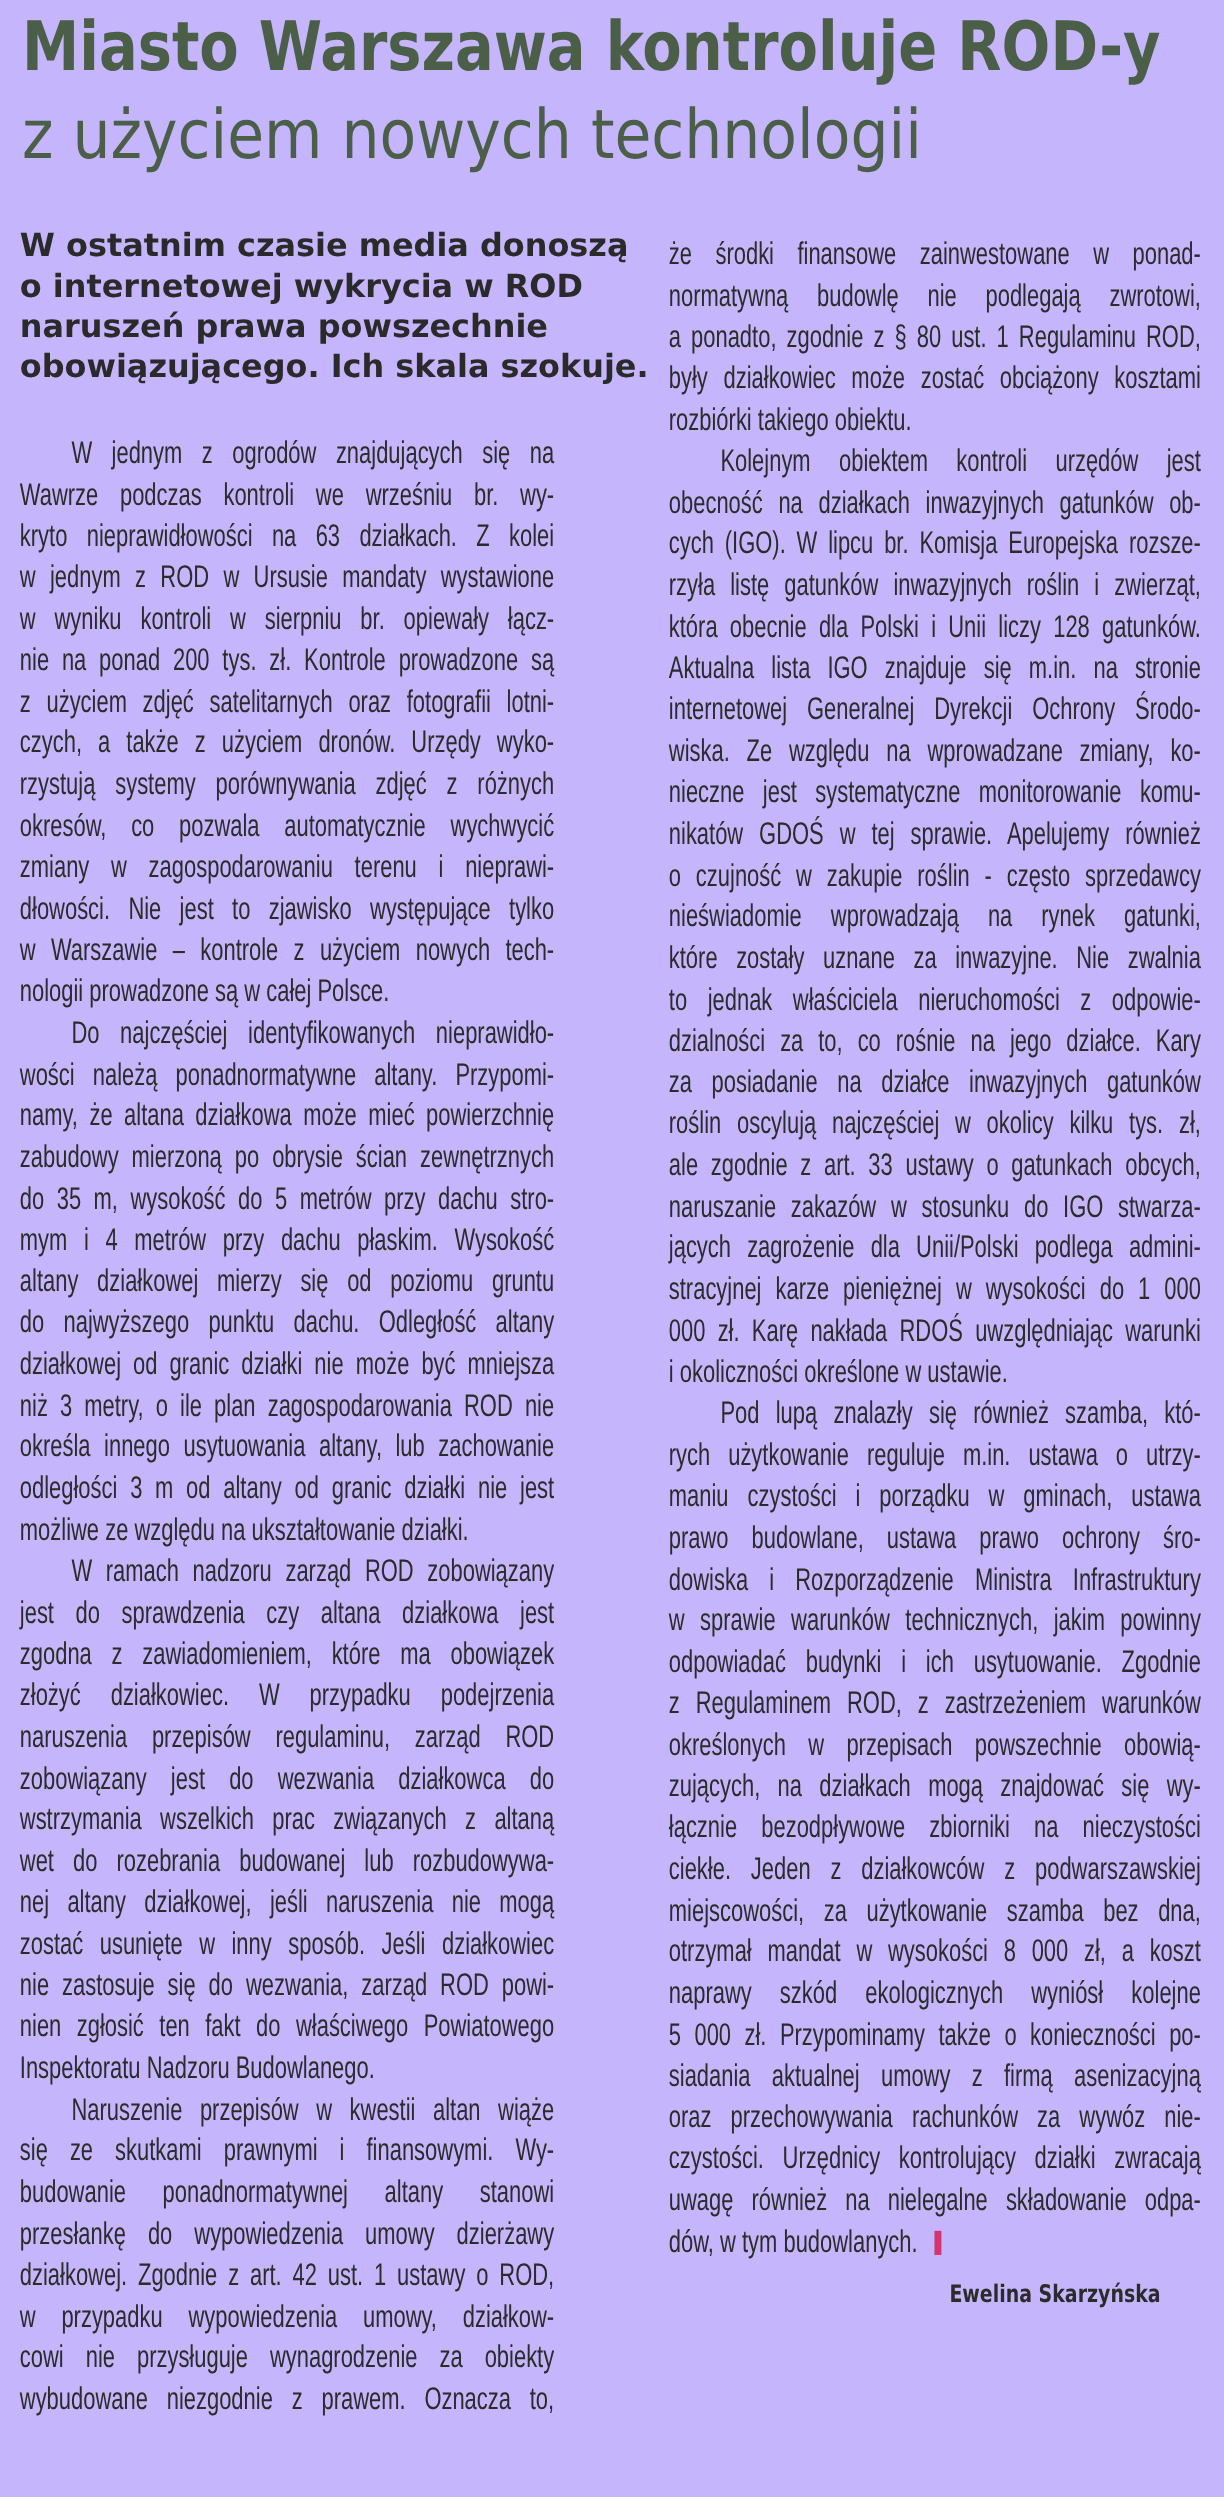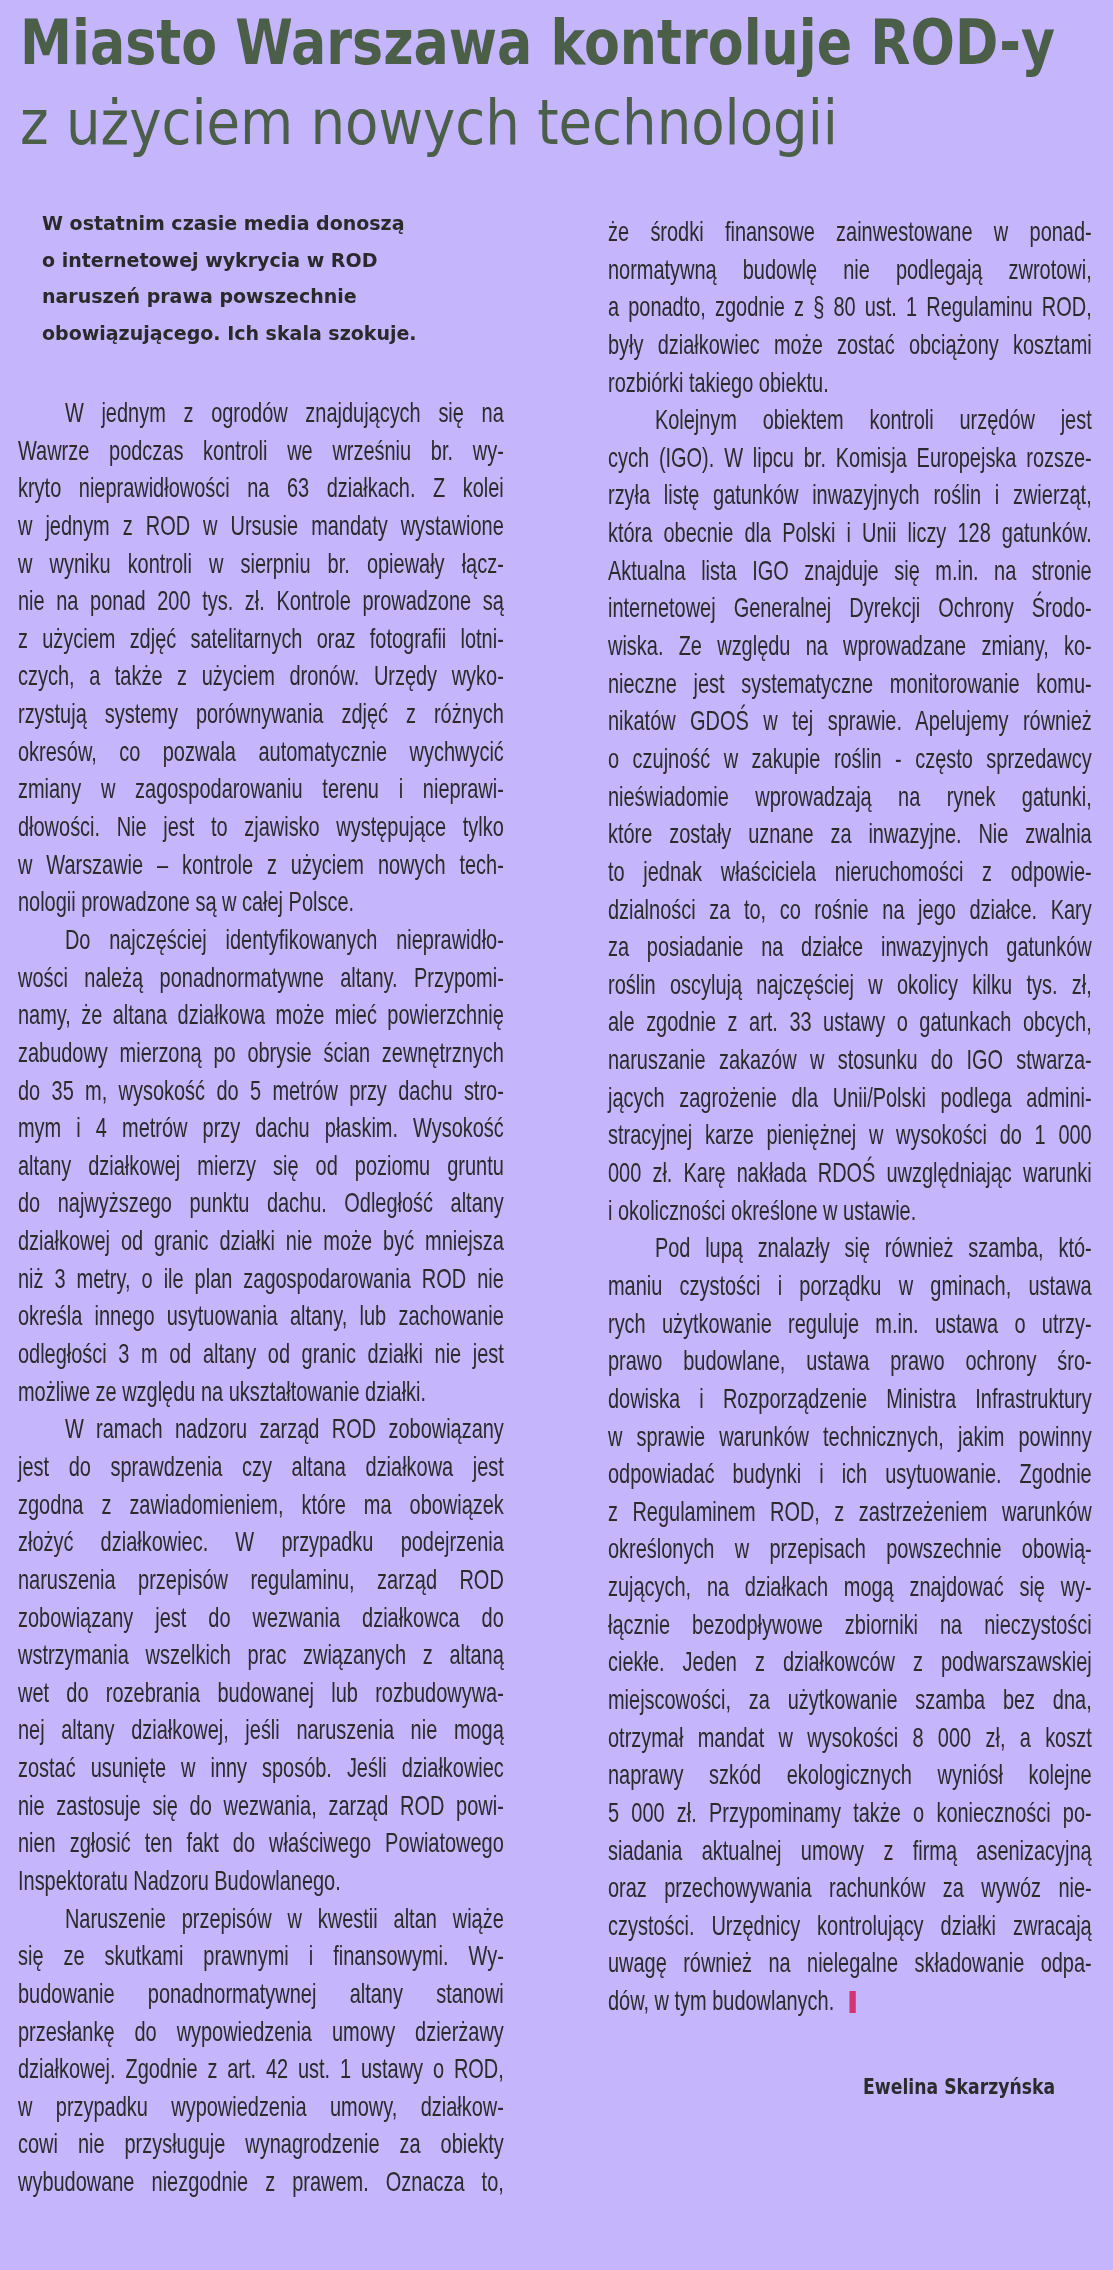--- a/index.html
+++ b/index.html
@@ -4,22 +4,22 @@
 <style>
   html, body { margin:0; padding:0; background:#ffffff; }
   body { width:1113px; height:2270px; position:relative; overflow:hidden; }
   .page { position:absolute; left:0; top:0; width:1113px; height:2270px; background:#c4b5fd; }
   .title-line { position:absolute; left:20px; white-space:nowrap; color:#4b5f48;
     font-family:"DejaVu Sans","Liberation Sans",sans-serif; transform-origin:left top; line-height:1; }
   .t1 { top:12px; font-size:62px; font-weight:bold; }
   .t2 { top:92px; font-size:62px; font-weight:normal; }
   .lead { position:absolute; left:18px; top:205px; width:500px; }
   .lead-line { display:block; white-space:nowrap; height:36.7px; line-height:36.7px; color:#2a2a2a;
-    font-family:"DejaVu Sans","Liberation Sans",sans-serif; font-size:19px; font-weight:bold;
-    transform-origin:left center;margin-left:24px; }
+    font-family:"DejaVu Sans","Liberation Sans",sans-serif; font-size:29px; font-weight:bold;
+    transform-origin:left center; }
   .col { position:absolute; }
   .col-left { left:18px; top:394px; width:486px; }
   .col-right { left:608px; top:213px; width:484px; }
   .line { display:block; height:37.65px; line-height:37.65px; white-space:nowrap; overflow:visible; }
   .line-inner { display:inline-block; width:694px; transform:scaleX(0.7); transform-origin:left center;
     font-family:"Liberation Sans",sans-serif; font-size:28.5px; color:#2b2b2b;
     text-align:justify; text-align-last:justify; white-space:normal; word-spacing:0; }
   .col-right .line-inner { width:691px; }
   .line.last .line-inner { text-align-last:left; }
   .line.indent .line-inner { padding-left:67px; box-sizing:border-box; }
@@ -103,20 +103,21 @@
   <div class="col col-right">
       <div>
         <div class="line"><span class="line-inner">że środki finansowe zainwestowane w ponad-</span></div>
         <div class="line"><span class="line-inner">normatywną budowlę nie podlegają zwrotowi,</span></div>
         <div class="line"><span class="line-inner">a ponadto, zgodnie z § 80 ust. 1 Regulaminu ROD,</span></div>
         <div class="line"><span class="line-inner">były działkowiec może zostać obciążony kosztami</span></div>
         <div class="line last"><span class="line-inner">rozbiórki takiego obiektu.</span></div>
       </div>
       <div>
         <div class="line indent"><span class="line-inner">Kolejnym obiektem kontroli urzędów jest</span></div>
+        <div class="line"><span class="line-inner">obecność na działkach inwazyjnych gatunków ob-</span></div>
         <div class="line"><span class="line-inner">cych (IGO). W lipcu br. Komisja Europejska rozsze-</span></div>
         <div class="line"><span class="line-inner">rzyła listę gatunków inwazyjnych roślin i zwierząt,</span></div>
         <div class="line"><span class="line-inner">która obecnie dla Polski i Unii liczy 128 gatunków.</span></div>
         <div class="line"><span class="line-inner">Aktualna lista IGO znajduje się m.in. na stronie</span></div>
         <div class="line"><span class="line-inner">internetowej Generalnej Dyrekcji Ochrony Środo-</span></div>
         <div class="line"><span class="line-inner">wiska. Ze względu na wprowadzane zmiany, ko-</span></div>
         <div class="line"><span class="line-inner">nieczne jest systematyczne monitorowanie komu-</span></div>
         <div class="line"><span class="line-inner">nikatów GDOŚ w tej sprawie. Apelujemy również</span></div>
         <div class="line"><span class="line-inner">o czujność w zakupie roślin - często sprzedawcy</span></div>
         <div class="line"><span class="line-inner">nieświadomie wprowadzają na rynek gatunki,</span></div>
@@ -127,22 +128,22 @@
         <div class="line"><span class="line-inner">roślin oscylują najczęściej w okolicy kilku tys. zł,</span></div>
         <div class="line"><span class="line-inner">ale zgodnie z art. 33 ustawy o gatunkach obcych,</span></div>
         <div class="line"><span class="line-inner">naruszanie zakazów w stosunku do IGO stwarza-</span></div>
         <div class="line"><span class="line-inner">jących zagrożenie dla Unii/Polski podlega admini-</span></div>
         <div class="line"><span class="line-inner">stracyjnej karze pieniężnej w wysokości do 1 000</span></div>
         <div class="line"><span class="line-inner">000 zł. Karę nakłada RDOŚ uwzględniając warunki</span></div>
         <div class="line last"><span class="line-inner">i okoliczności określone w ustawie.</span></div>
       </div>
       <div>
         <div class="line indent"><span class="line-inner">Pod lupą znalazły się również szamba, któ-</span></div>
+        <div class="line"><span class="line-inner">rych użytkowanie reguluje m.in. ustawa o utrzy-</span></div>
         <div class="line"><span class="line-inner">maniu czystości i porządku w gminach, ustawa</span></div>
-        <div class="line"><span class="line-inner">rych użytkowanie reguluje m.in. ustawa o utrzy-</span></div>
         <div class="line"><span class="line-inner">prawo budowlane, ustawa prawo ochrony śro-</span></div>
         <div class="line"><span class="line-inner">dowiska i Rozporządzenie Ministra Infrastruktury</span></div>
         <div class="line"><span class="line-inner">w sprawie warunków technicznych, jakim powinny</span></div>
         <div class="line"><span class="line-inner">odpowiadać budynki i ich usytuowanie. Zgodnie</span></div>
         <div class="line"><span class="line-inner">z Regulaminem ROD, z zastrzeżeniem warunków</span></div>
         <div class="line"><span class="line-inner">określonych w przepisach powszechnie obowią-</span></div>
         <div class="line"><span class="line-inner">zujących, na działkach mogą znajdować się wy-</span></div>
         <div class="line"><span class="line-inner">łącznie bezodpływowe zbiorniki na nieczystości</span></div>
         <div class="line"><span class="line-inner">ciekłe. Jeden z działkowców z podwarszawskiej</span></div>
         <div class="line"><span class="line-inner">miejscowości, za użytkowanie szamba bez dna,</span></div>

